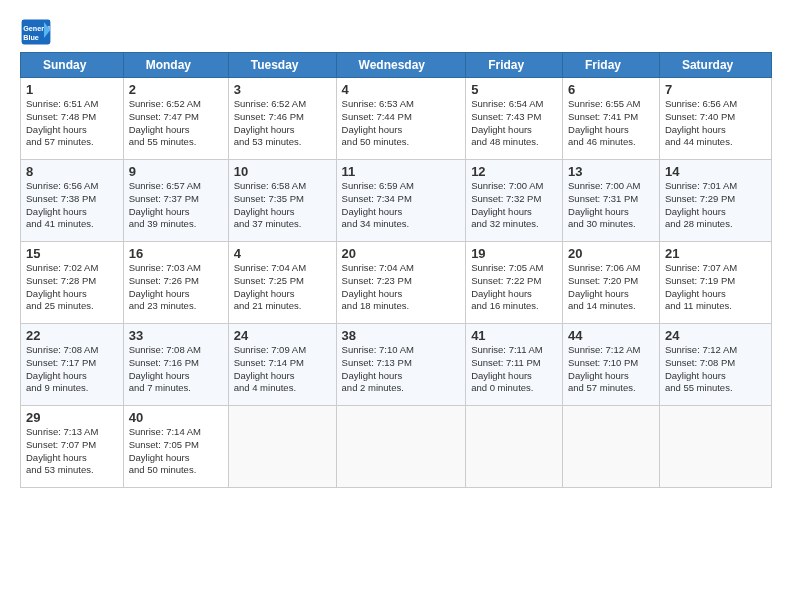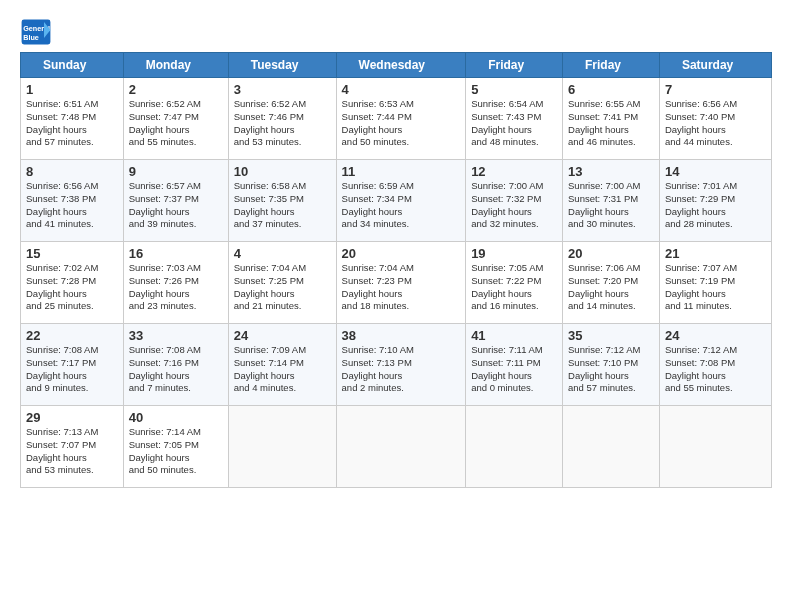--- a/index.html
+++ b/index.html
@@ -168,21 +168,21 @@
           <td><span class="day-num">22</span>
 <span class="day-detail">Sunrise: 7:08 AM<br>Sunset: 7:17 PM<br>Daylight hours<br>and 9 minutes.</span></td>
           <td><span class="day-num">33</span>
 <span class="day-detail">Sunrise: 7:08 AM<br>Sunset: 7:16 PM<br>Daylight hours<br>and 7 minutes.</span></td>
           <td><span class="day-num">24</span>
 <span class="day-detail">Sunrise: 7:09 AM<br>Sunset: 7:14 PM<br>Daylight hours<br>and 4 minutes.</span></td>
           <td><span class="day-num">38</span>
 <span class="day-detail">Sunrise: 7:10 AM<br>Sunset: 7:13 PM<br>Daylight hours<br>and 2 minutes.</span></td>
           <td><span class="day-num">41</span>
 <span class="day-detail">Sunrise: 7:11 AM<br>Sunset: 7:11 PM<br>Daylight hours<br>and 0 minutes.</span></td>
-          <td><span class="day-num">35</span>
+          <td><span class="day-num">44</span>
 <span class="day-detail">Sunrise: 7:12 AM<br>Sunset: 7:10 PM<br>Daylight hours<br>and 57 minutes.</span></td>
           <td><span class="day-num">24</span>
 <span class="day-detail">Sunrise: 7:12 AM<br>Sunset: 7:08 PM<br>Daylight hours<br>and 55 minutes.</span></td>
         </tr>
         <tr>
           <td><span class="day-num">29</span>
 <span class="day-detail">Sunrise: 7:13 AM<br>Sunset: 7:07 PM<br>Daylight hours<br>and 53 minutes.</span></td>
           <td><span class="day-num">40</span>
 <span class="day-detail">Sunrise: 7:14 AM<br>Sunset: 7:05 PM<br>Daylight hours<br>and 50 minutes.</span></td>
           <td class="empty-cell"></td>

